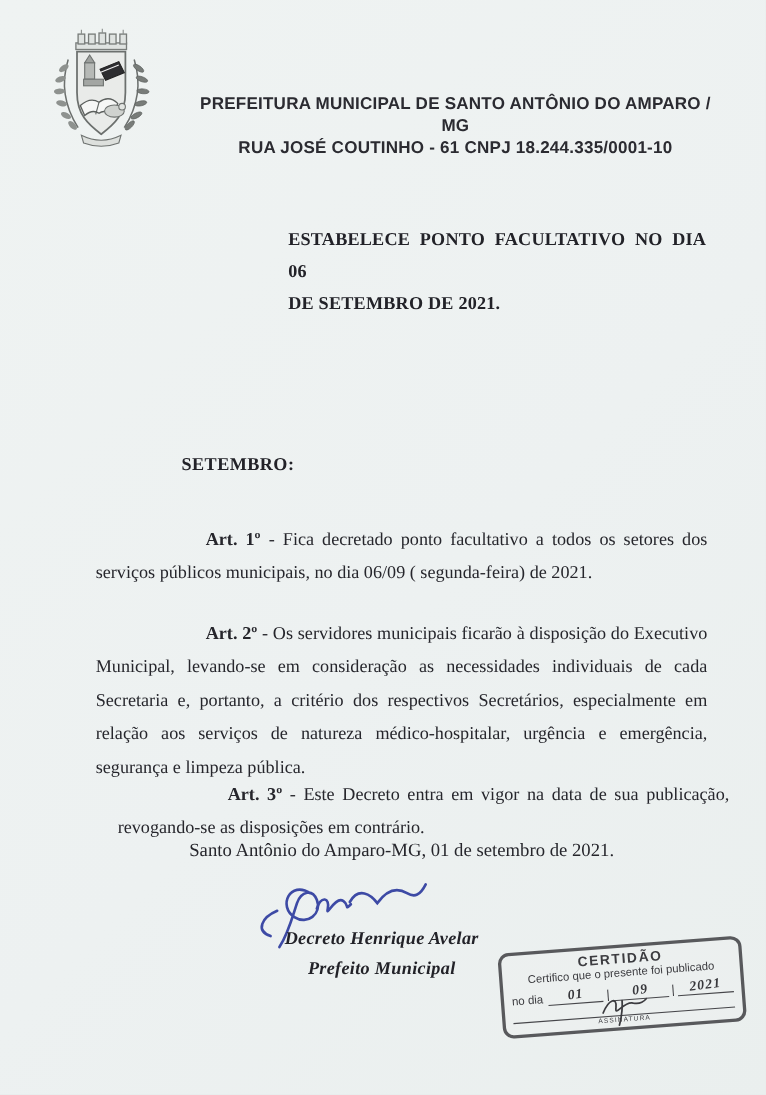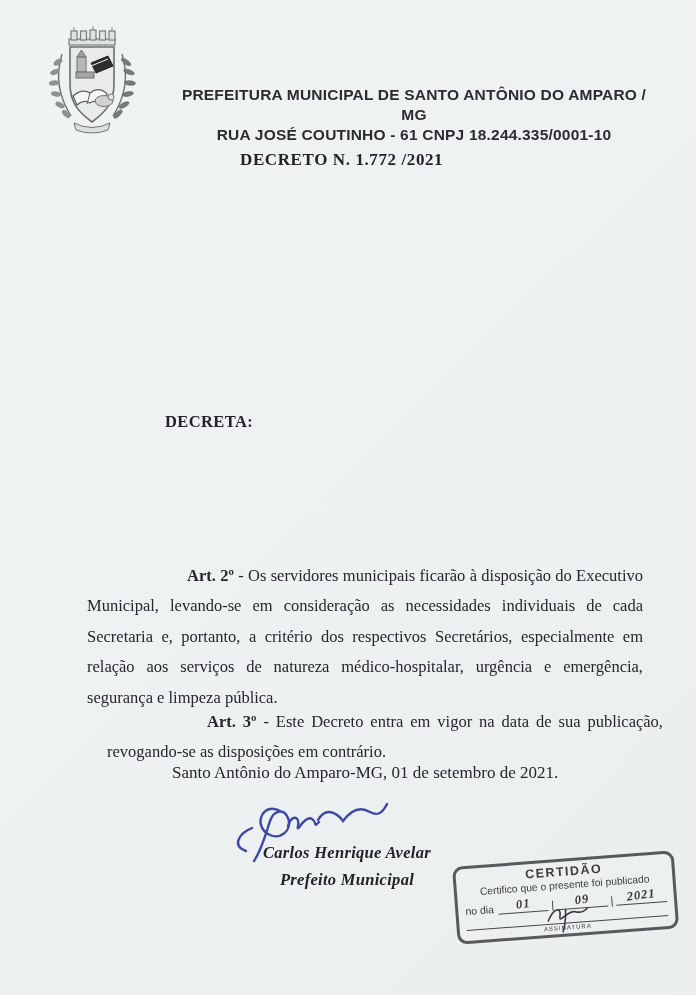--- a/index.html
+++ b/index.html
@@ -140,44 +140,48 @@
     </g>
 
     <path d="M30,97 q18,9 36,0 l-2,7 q-16,6 -32,0 z" fill="#dde0dd" stroke="#6f7371" stroke-width="1"></path>
   </svg>
 
   <div class="org">
     <div>PREFEITURA MUNICIPAL DE SANTO ANTÔNIO DO AMPARO / MG</div>
     <div>RUA JOSÉ COUTINHO - 61 CNPJ 18.244.335/0001-10</div>
   </div>
 
-  <div class="decree-number">DECRETO N. 1.772 /2021</div>
-
-
-
-  <div class="decreta">DECRETA:</div>
-
+
+  <div class="subject">
+    <div class="l1">ESTABELECE PONTO FACULTATIVO NO DIA 06</div>
+    <div class="l2">DE SETEMBRO DE 2021.</div>
+  </div>
+
+
+  <div class="decreta">SETEMBRO:</div>
+
+  <p class="para art1"><span class="art-label">Art. 1º</span><span> - Fica decretado ponto facultativo a todos os setores dos serviços públicos municipais, no dia 06/09 ( segunda-feira) de 2021.</span></p>
 
   <p class="para art2"><span class="art-label">Art. 2º</span><span> - Os servidores municipais ficarão à disposição do Executivo Municipal, levando-se em consideração as necessidades individuais de cada Secretaria e, portanto, a critério dos respectivos Secretários, especialmente em relação aos serviços de natureza médico-hospitalar, urgência e emergência, segurança e limpeza pública.</span></p>
 
   <p class="para art3"><span class="art-label">Art. 3º</span><span> - Este Decreto entra em vigor na data de sua publicação, revogando-se as disposições em contrário.</span></p>
 
   <div class="dateline">Santo Antônio do Amparo-MG, 01 de setembro de 2021.</div>
 
   <svg class="sig-ink" viewBox="0 0 180 86">
     <g fill="none" stroke="#3d4aa5" stroke-width="2.4" stroke-linecap="round">
       <path d="M34,44 c-14,6 -20,18 -6,23"></path>
       <path d="M64,28 c-18,-12 -30,12 -14,22 c11,7 25,-3 20,-16 c-4,-10 -14,-8 -18,3 c-4,12 -8,28 -16,40"></path>
       <path d="M70,42 c4,-12 12,-10 10,0 c-2,9 7,-12 14,-7 c6,4 1,9 7,3"></path>
       <path d="M100,36 c8,-14 19,-7 25,1 c8,-11 17,-15 27,-9 c7,4 12,2 17,-8"></path>
     </g>
   </svg>
 
   <div class="sig-block">
-    <div>Carlos Henrique Avelar</div>
+    <div>Decreto Henrique Avelar</div>
     <div>Prefeito Municipal</div>
   </div>
 
   <div class="stamp">
     <div class="stamp-title">CERTIDÃO</div>
     <div class="stamp-line1">Certifico que o presente foi publicado</div>
     <div class="stamp-row">
       <span class="stamp-prefix">no dia</span>
       <span class="slot"><span class="hw">01</span></span>
       <span class="sep">|</span>

